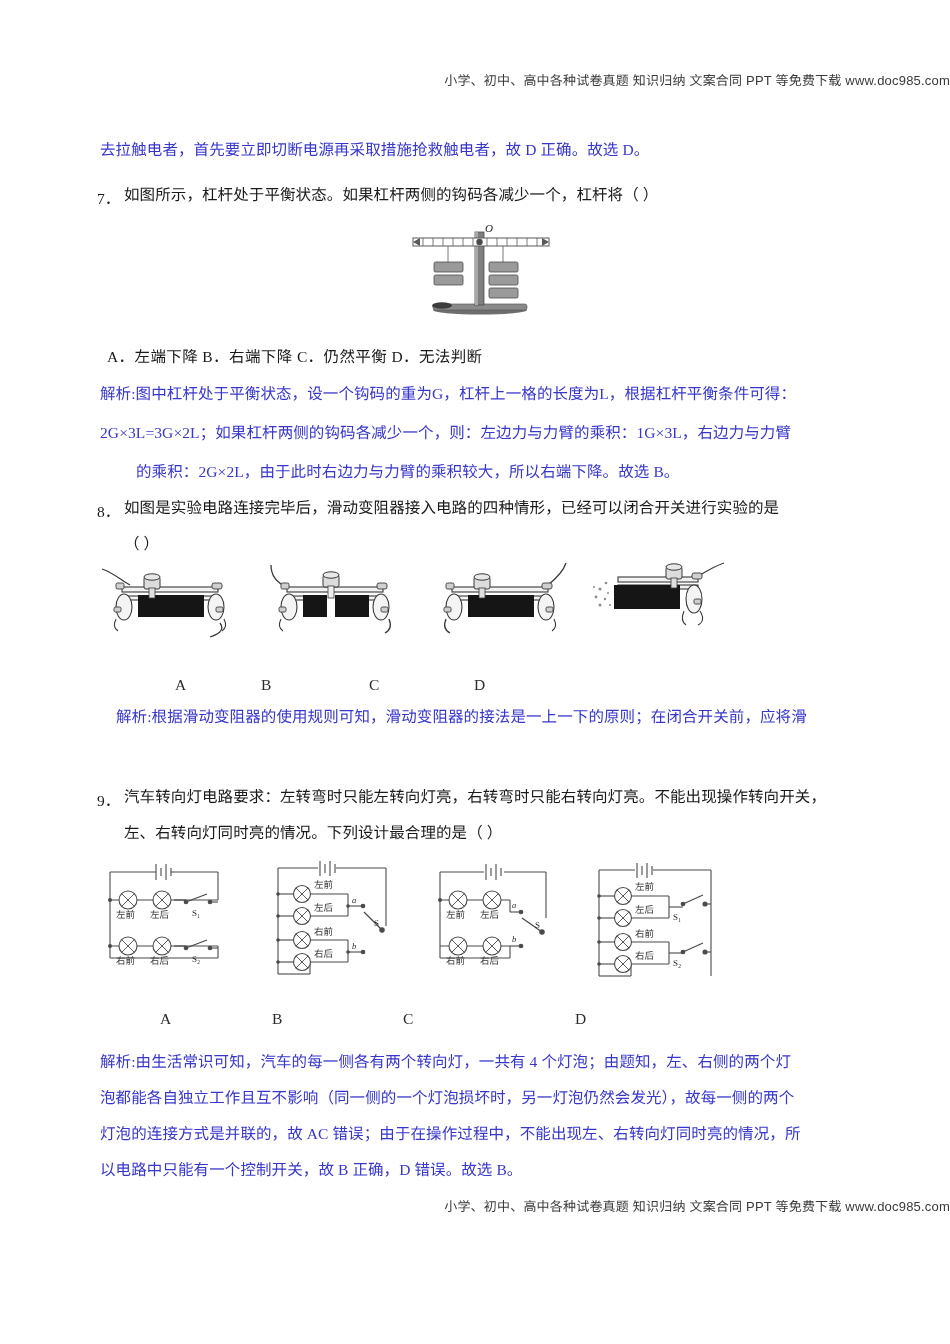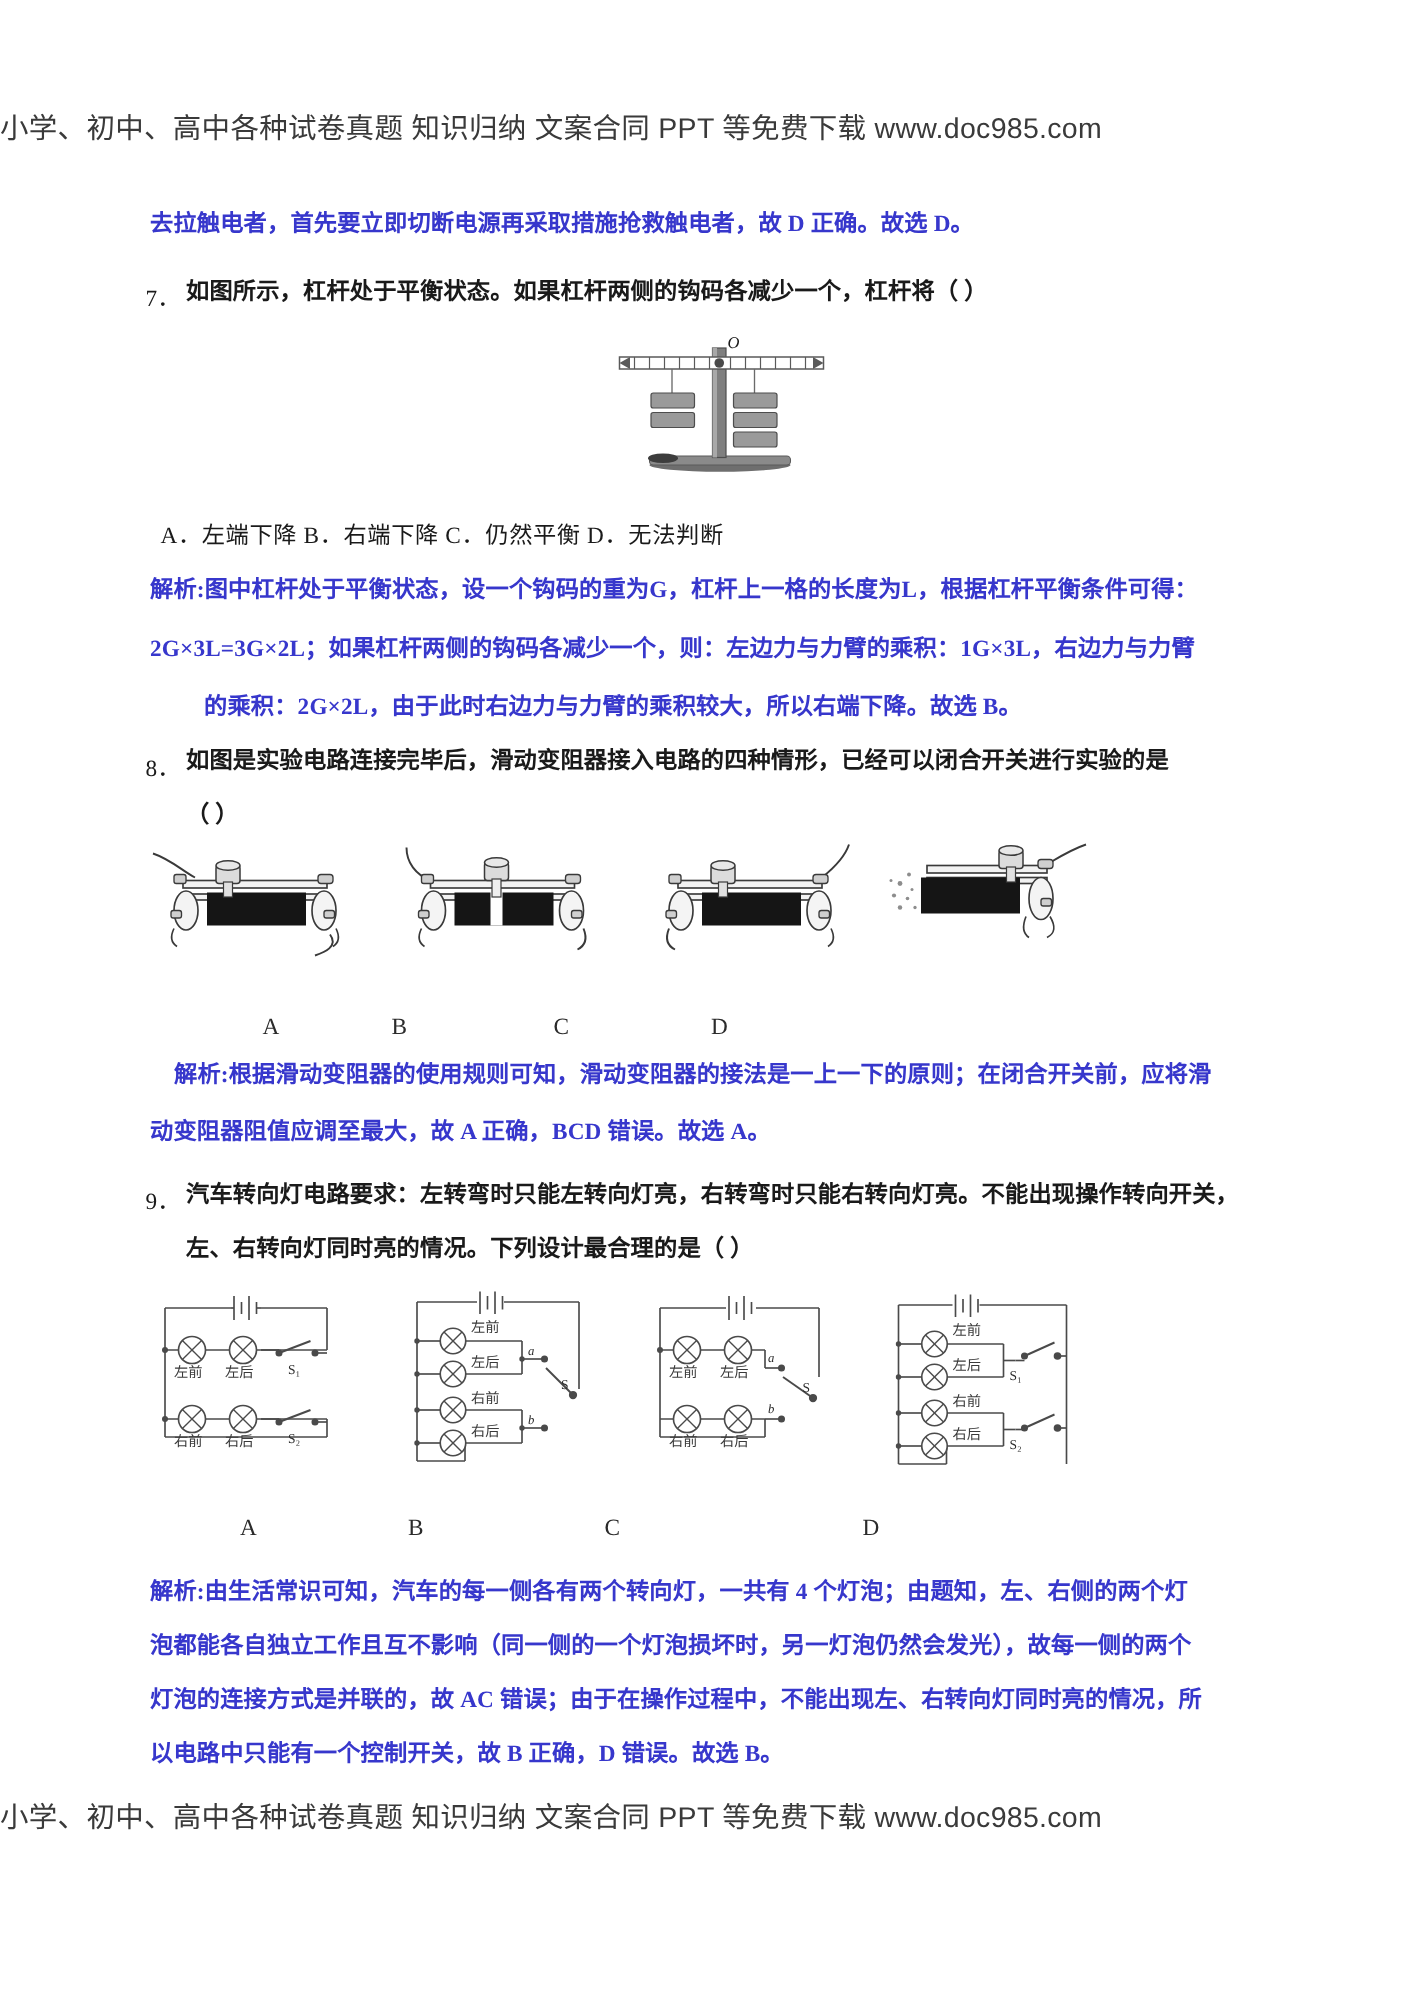--- a/index.html
+++ b/index.html
@@ -21,38 +21,37 @@
     width: 950px;
     height: 1344px;
     box-sizing: border-box;
   }
 
   
   .promo {
     position: absolute;
     left: 0;
     width: 950px;
-    text-align: left;
+    text-align: right;
     font-family: "Liberation Sans", "DejaVu Sans", sans-serif;
-    font-size: 19px;
+    font-size: 13px;
     color: #3a3a3a;
     letter-spacing: 0.2px;
     white-space: nowrap;
   }
   .promo-top  { top: 70px; }
   .promo-bot  { top: 1196px; }
 
   
   .line {
     position: absolute;
     font-size: 15.5px;
     line-height: 1.2;
     white-space: nowrap;
     letter-spacing: 0.1px;
-    font-weight: bold;
   }
   .blue {
     color: #3737cc;
   }
   .black {
     color: #1a1a1a;
   }
   .qnum {
     position: absolute;
     font-size: 15.5px;
@@ -284,21 +283,20 @@
       </svg>
     </div>
   </div>
 
   <div class="choice-letter" style="left:175px; top:676px;">A</div>
   <div class="choice-letter" style="left:261px; top:676px;">B</div>
   <div class="choice-letter" style="left:369px; top:676px;">C</div>
   <div class="choice-letter" style="left:474px; top:676px;">D</div>
 
   <div class="line blue" style="left:116px; top:708px;">解析:根据滑动变阻器的使用规则可知，滑动变阻器的接法是一上一下的原则；在闭合开关前，应将滑</div>
-  <div class="line blue" style="left:100px; top:746px;">动变阻器阻值应调至最大，故 A 正确，BCD 错误。故选 A。</div>
 
   <div class="qnum" style="left:97px; top:788px;">9．</div>
   <div class="line black" style="left:124px; top:788px;">汽车转向灯电路要求：左转弯时只能左转向灯亮，右转弯时只能右转向灯亮。不能出现操作转向开关，</div>
   <div class="line black" style="left:124px; top:824px;">左、右转向灯同时亮的情况。下列设计最合理的是（     ）</div>
 
   <div class="fig-circ-row">
 
     <div class="circ" style="left:0px;">
       <svg width="140" height="130" viewBox="0 0 140 130" aria-hidden="true">
         <g stroke="#4a4a4a" fill="none" stroke-width="1.1">

